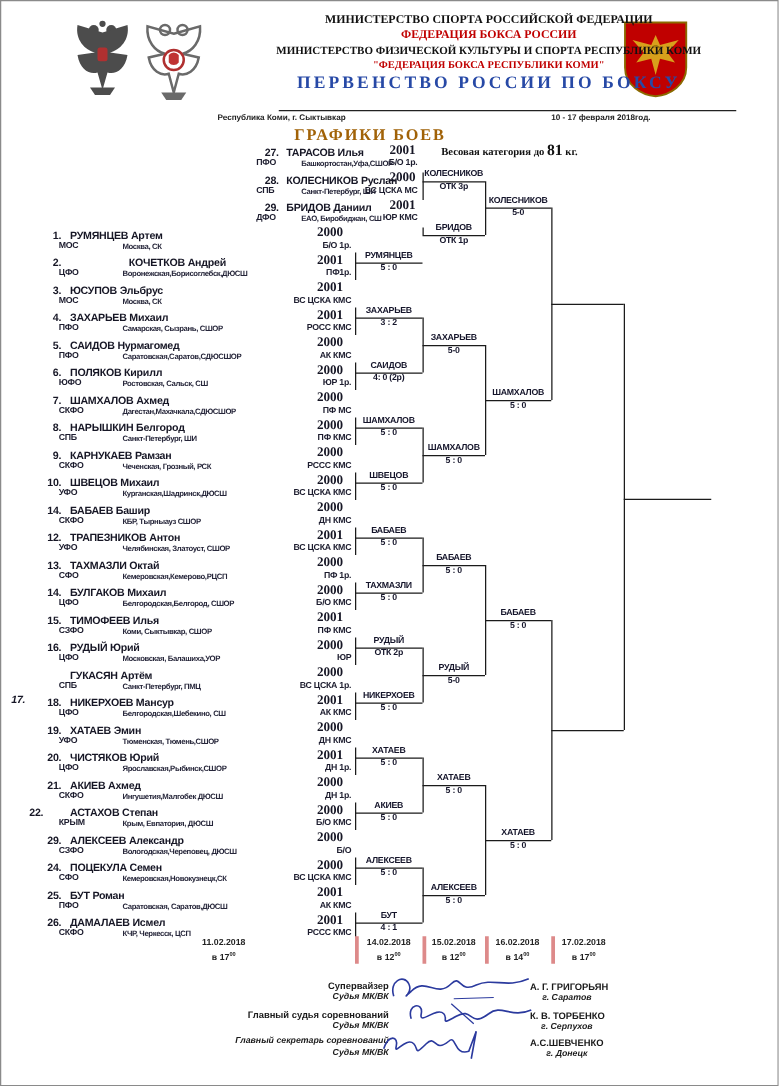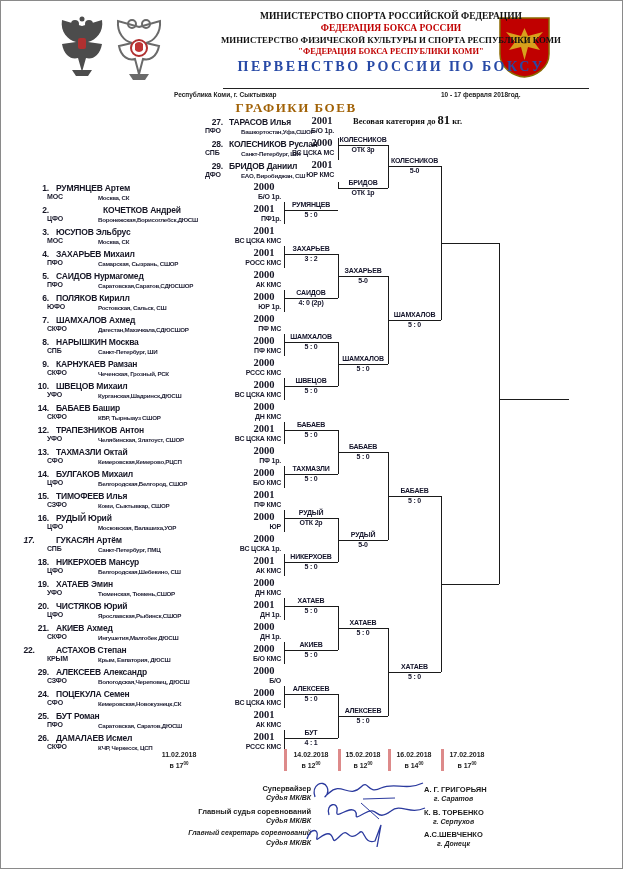--- a/index.html
+++ b/index.html
@@ -143,21 +143,21 @@
       <div class="rg" style="left: 46px; top: 302px;">ЮФО</div>
       <div class="cl" style="left: 97px; top: 303px;">Ростовская, Сальск, СШ</div>
       <div class="rg" style="left: 190px; top: 302px; width: 90px; text-align: right;">ЮР 1р.</div>
       <div class="nm" style="left: 8px; top: 314px; width: 40px; text-align: right;">7.</div>
       <div class="nm" style="left: 55px; top: 314px;">ШАМХАЛОВ Ахмед</div>
       <div class="yr" style="left: 242px; top: 312px; width: 42px; text-align: center;">2000</div>
       <div class="rg" style="left: 46px; top: 324px;">СКФО</div>
       <div class="cl" style="left: 97px; top: 325px;">Дагестан,Махачкала,СДЮСШОР</div>
       <div class="rg" style="left: 190px; top: 324px; width: 90px; text-align: right;">ПФ МС</div>
       <div class="nm" style="left: 8px; top: 336px; width: 40px; text-align: right;">8.</div>
-      <div class="nm" style="left: 55px; top: 336px;">НАРЫШКИН Москва</div>
+      <div class="nm" style="left: 55px; top: 336px;">НАРЫШКИН Белгород</div>
       <div class="yr" style="left: 242px; top: 334px; width: 42px; text-align: center;">2000</div>
       <div class="rg" style="left: 46px; top: 346px;">СПБ</div>
       <div class="cl" style="left: 97px; top: 347px;">Санкт-Петербург, ШИ</div>
       <div class="rg" style="left: 190px; top: 346px; width: 90px; text-align: right;">ПФ КМС</div>
       <div class="nm" style="left: 8px; top: 358px; width: 40px; text-align: right;">9.</div>
       <div class="nm" style="left: 55px; top: 358px;">КАРНУКАЕВ Рамзан</div>
       <div class="yr" style="left: 242px; top: 356px; width: 42px; text-align: center;">2000</div>
       <div class="rg" style="left: 46px; top: 368px;">СКФО</div>
       <div class="cl" style="left: 97px; top: 369px;">Чеченская, Грозный, РСК</div>
       <div class="rg" style="left: 190px; top: 368px; width: 90px; text-align: right;">РССС КМС</div>
@@ -196,21 +196,21 @@
       <div class="yr" style="left: 242px; top: 488px; width: 42px; text-align: center;">2001</div>
       <div class="rg" style="left: 46px; top: 500px;">СЗФО</div>
       <div class="cl" style="left: 97px; top: 501px;">Коми, Сыктывкар, СШОР</div>
       <div class="rg" style="left: 190px; top: 500px; width: 90px; text-align: right;">ПФ КМС</div>
       <div class="nm" style="left: 8px; top: 512px; width: 40px; text-align: right;">16.</div>
       <div class="nm" style="left: 55px; top: 512px;">РУДЫЙ Юрий</div>
       <div class="yr" style="left: 242px; top: 510px; width: 42px; text-align: center;">2000</div>
       <div class="rg" style="left: 46px; top: 522px;">ЦФО</div>
       <div class="cl" style="left: 97px; top: 523px;">Московская, Балашиха,УОР</div>
       <div class="rg" style="left: 190px; top: 522px; width: 90px; text-align: right;">ЮР</div>
-      <div class="nm" style="left: 8px; top: 534px; width: 40px; text-align: center; font-style: italic;">17.</div>
+      <div class="nm" style="left: 8px; top: 553px; width: 40px; text-align: left; font-style: italic;">17.</div>
       <div class="nm" style="left: 55px; top: 534px;">ГУКАСЯН Артём</div>
       <div class="yr" style="left: 242px; top: 532px; width: 42px; text-align: center;">2000</div>
       <div class="rg" style="left: 46px; top: 544px;">СПБ</div>
       <div class="cl" style="left: 97px; top: 545px;">Санкт-Петербург, ПМЦ</div>
       <div class="rg" style="left: 190px; top: 544px; width: 90px; text-align: right;">ВС ЦСКА 1р.</div>
       <div class="nm" style="left: 8px; top: 556px; width: 40px; text-align: right;">18.</div>
       <div class="nm" style="left: 55px; top: 556px;">НИКЕРХОЕВ Мансур</div>
       <div class="yr" style="left: 242px; top: 554px; width: 42px; text-align: center;">2001</div>
       <div class="rg" style="left: 46px; top: 566px;">ЦФО</div>
       <div class="cl" style="left: 97px; top: 567px;">Белгородская,Шебекино, СШ</div>

